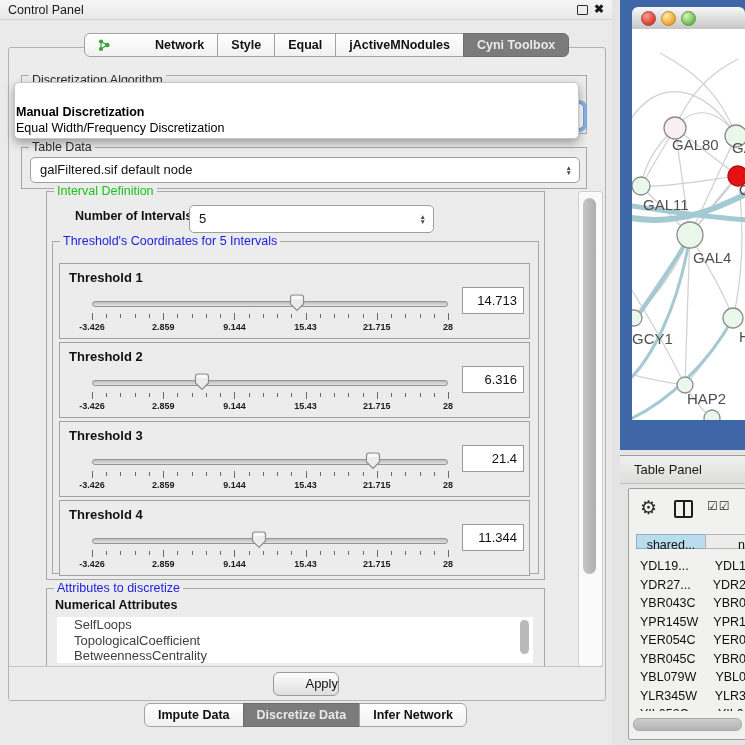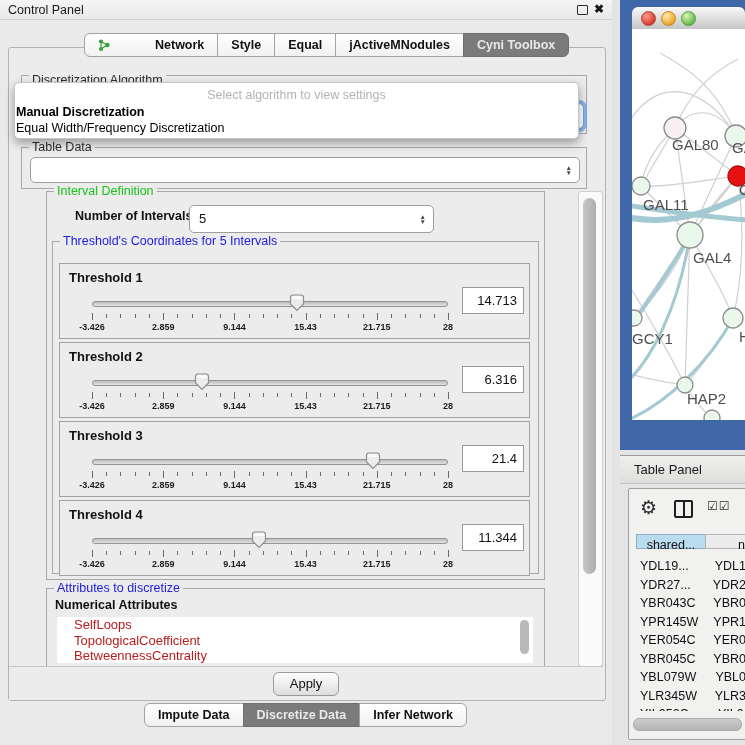--- a/index.html
+++ b/index.html
@@ -64,31 +64,31 @@
   .tickmark.tall{height:7px;}
   .tickmark.short{height:4px;top:18px;}
   .ticklabel{position:absolute;top:26px;transform:translateX(-50%);font-size:9px;font-weight:bold;color:#1c1c1c;white-space:nowrap;}
   .thr-value{position:absolute;right:5px;top:23px;width:54px;height:25px;background:#fff;border:1px solid #999;
              font-size:13px;color:#111;text-align:right;line-height:25px;padding-right:6px;}
 
   
   .attr-group{left:37px;top:540px;width:497px;height:77px;}
   .attr-sub{position:absolute;left:8px;top:9px;font-size:12.5px;font-weight:bold;color:#111;}
   .attr-list{position:absolute;left:10px;top:28px;width:476px;height:46px;background:#fff;overflow:hidden;}
-  .attr-item{font-size:13px;color:#b91c1c;line-height:15.5px;padding-left:17px;white-space:nowrap;}
+  .attr-item{font-size:13px;color:#404040;line-height:15.5px;padding-left:17px;white-space:nowrap;}
   .attr-scroll{position:absolute;right:4px;top:3px;width:9px;height:34px;background:#b9b9b9;border-radius:5px;}
 
   
   .vscroll{position:absolute;left:569px;top:143px;width:23px;height:474px;background:#fafafa;border:1px solid #cfcfcf;border-radius:3px;}
   .vscroll-thumb{position:absolute;left:4px;top:6px;width:13px;height:376px;border-radius:7px;background:linear-gradient(90deg,#c6c6c6,#aeaeae);}
 
   
   .apply-row{position:absolute;left:0;top:618px;width:594px;height:33px;border-top:1px solid #c6c6c6;background:#ececec;display:flex;align-items:center;justify-content:center;}
   .apply-btn{width:64px;height:22px;border:1px solid #9a9a9a;border-radius:6px;background:linear-gradient(#fefefe,#dedede);
-             font-size:13px;color:#111;text-align:center;line-height:21px;}
+             font-size:13px;color:#111;text-align:right;line-height:21px;}
 
   
   .net-frame{position:absolute;left:620px;top:0;width:125px;height:450px;background:#3f67a7;}
   .mac-titlebar{position:absolute;left:12px;top:7px;width:113px;height:22px;background:linear-gradient(#f8f8f8,#c6c6c6);
                 border-radius:6px 6px 0 0;border-bottom:1px solid #9a9a9a;}
   .light{position:absolute;top:4px;width:13px;height:13px;border-radius:50%;}
   .light.red{left:9px;background:radial-gradient(circle at 35% 30%,#ff9d8d,#d93a2e 72%);border:1px solid #a8453c;}
   .light.yellow{left:29px;background:radial-gradient(circle at 35% 30%,#ffeab0,#eda021 75%);border:1px solid #bd8a1e;}
   .light.green{left:49px;background:radial-gradient(circle at 35% 30%,#d9f6b4,#63b549 75%);border:1px solid #5a9e3c;}
   .net-canvas{position:absolute;left:12px;top:29px;width:113px;height:391px;background:#fff;overflow:hidden;}
@@ -127,20 +127,21 @@
     <div class="outer">
 
       <div class="group algo-group">
         <span class="glabel">Discretization Algorithm</span>
         <div class="combo algo-combo"></div>
       </div>
 
       <div class="group tdata-group">
         <span class="glabel">Table Data</span>
         <div class="combo tdata-combo">
+          <span class="val">galFiltered.sif default node</span>
           <span class="spinner">
               <span>▲</span>
               <span>▼</span>
             </span>
         </div>
       </div>
 
       <div class="group interval-group">
         <span class="glabel green">Interval Definition</span>
         <span class="noi-label">Number of Intervals</span>
@@ -387,21 +388,20 @@
         </div>
         <div class="tab active">
           <span>Discretize Data</span>
         </div>
         <div class="tab">
           <span>Infer Network</span>
         </div>
       </div>
 
     <div class="popup">
-      <div class="popup-hint">Select algorithm to view settings</div>
       <div class="popup-opt1">Manual Discretization</div>
       <div class="popup-opt2">Equal Width/Frequency Discretization</div>
     </div>
   </div>
 
   <div class="net-frame">
     <div class="mac-titlebar">
       <span class="light red"></span>
       <span class="light yellow"></span>
       <span class="light green"></span>

